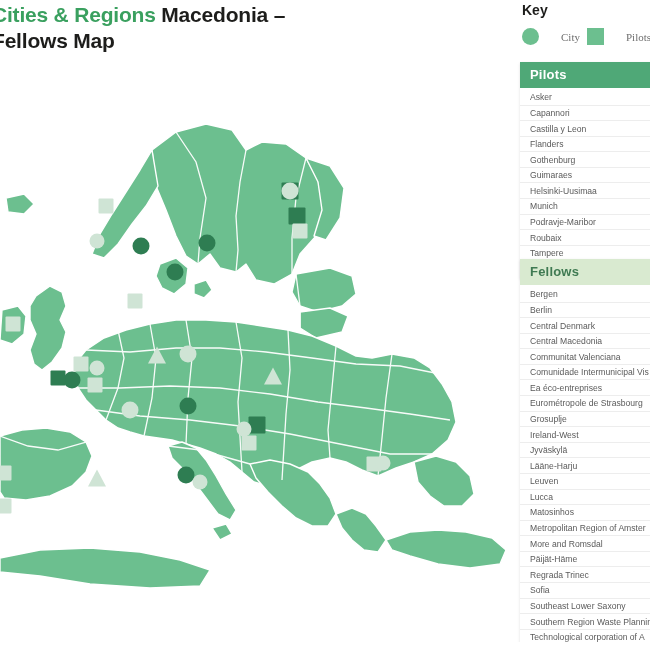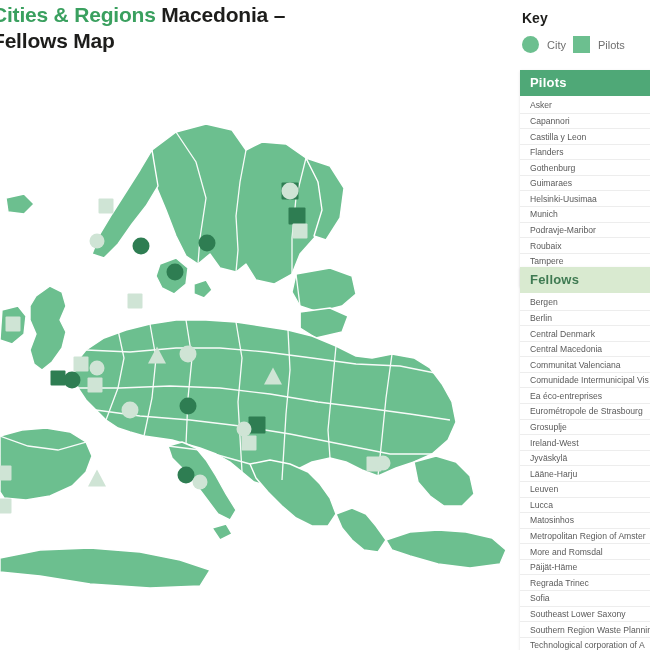--- a/index.html
+++ b/index.html
@@ -65,21 +65,21 @@
     height: 0;
     background: none !important;
     border-left: 9px solid transparent;
     border-right: 9px solid transparent;
   }
 
   
   #right-panel {
     position: absolute;
     left: 512px;
-    top: 8px;
+    top: 0;
     width: 138px;
     height: 642px;
     background: #ffffff;
     overflow: hidden;
   }
 
   #key-block {
     position: absolute;
     left: 10px;
     top: 2px;
@@ -92,21 +92,22 @@
     margin-bottom: 10px;
   }
   .key-row {
     display: flex;
     align-items: center;
     gap: 7px;
   }
   .key-item {
     display: flex;
     align-items: center;
-    gap: 8px;
+    gap: 22px;
+    font-family: Liberation Serif, serif;
   }
   .key-label {
     font-size: 11px;
     color: #6f6f6f;
   }
   .key-swatch-circle {
     width: 17px;
     height: 17px;
     border-radius: 50%;
     background: #6cbf8f;

